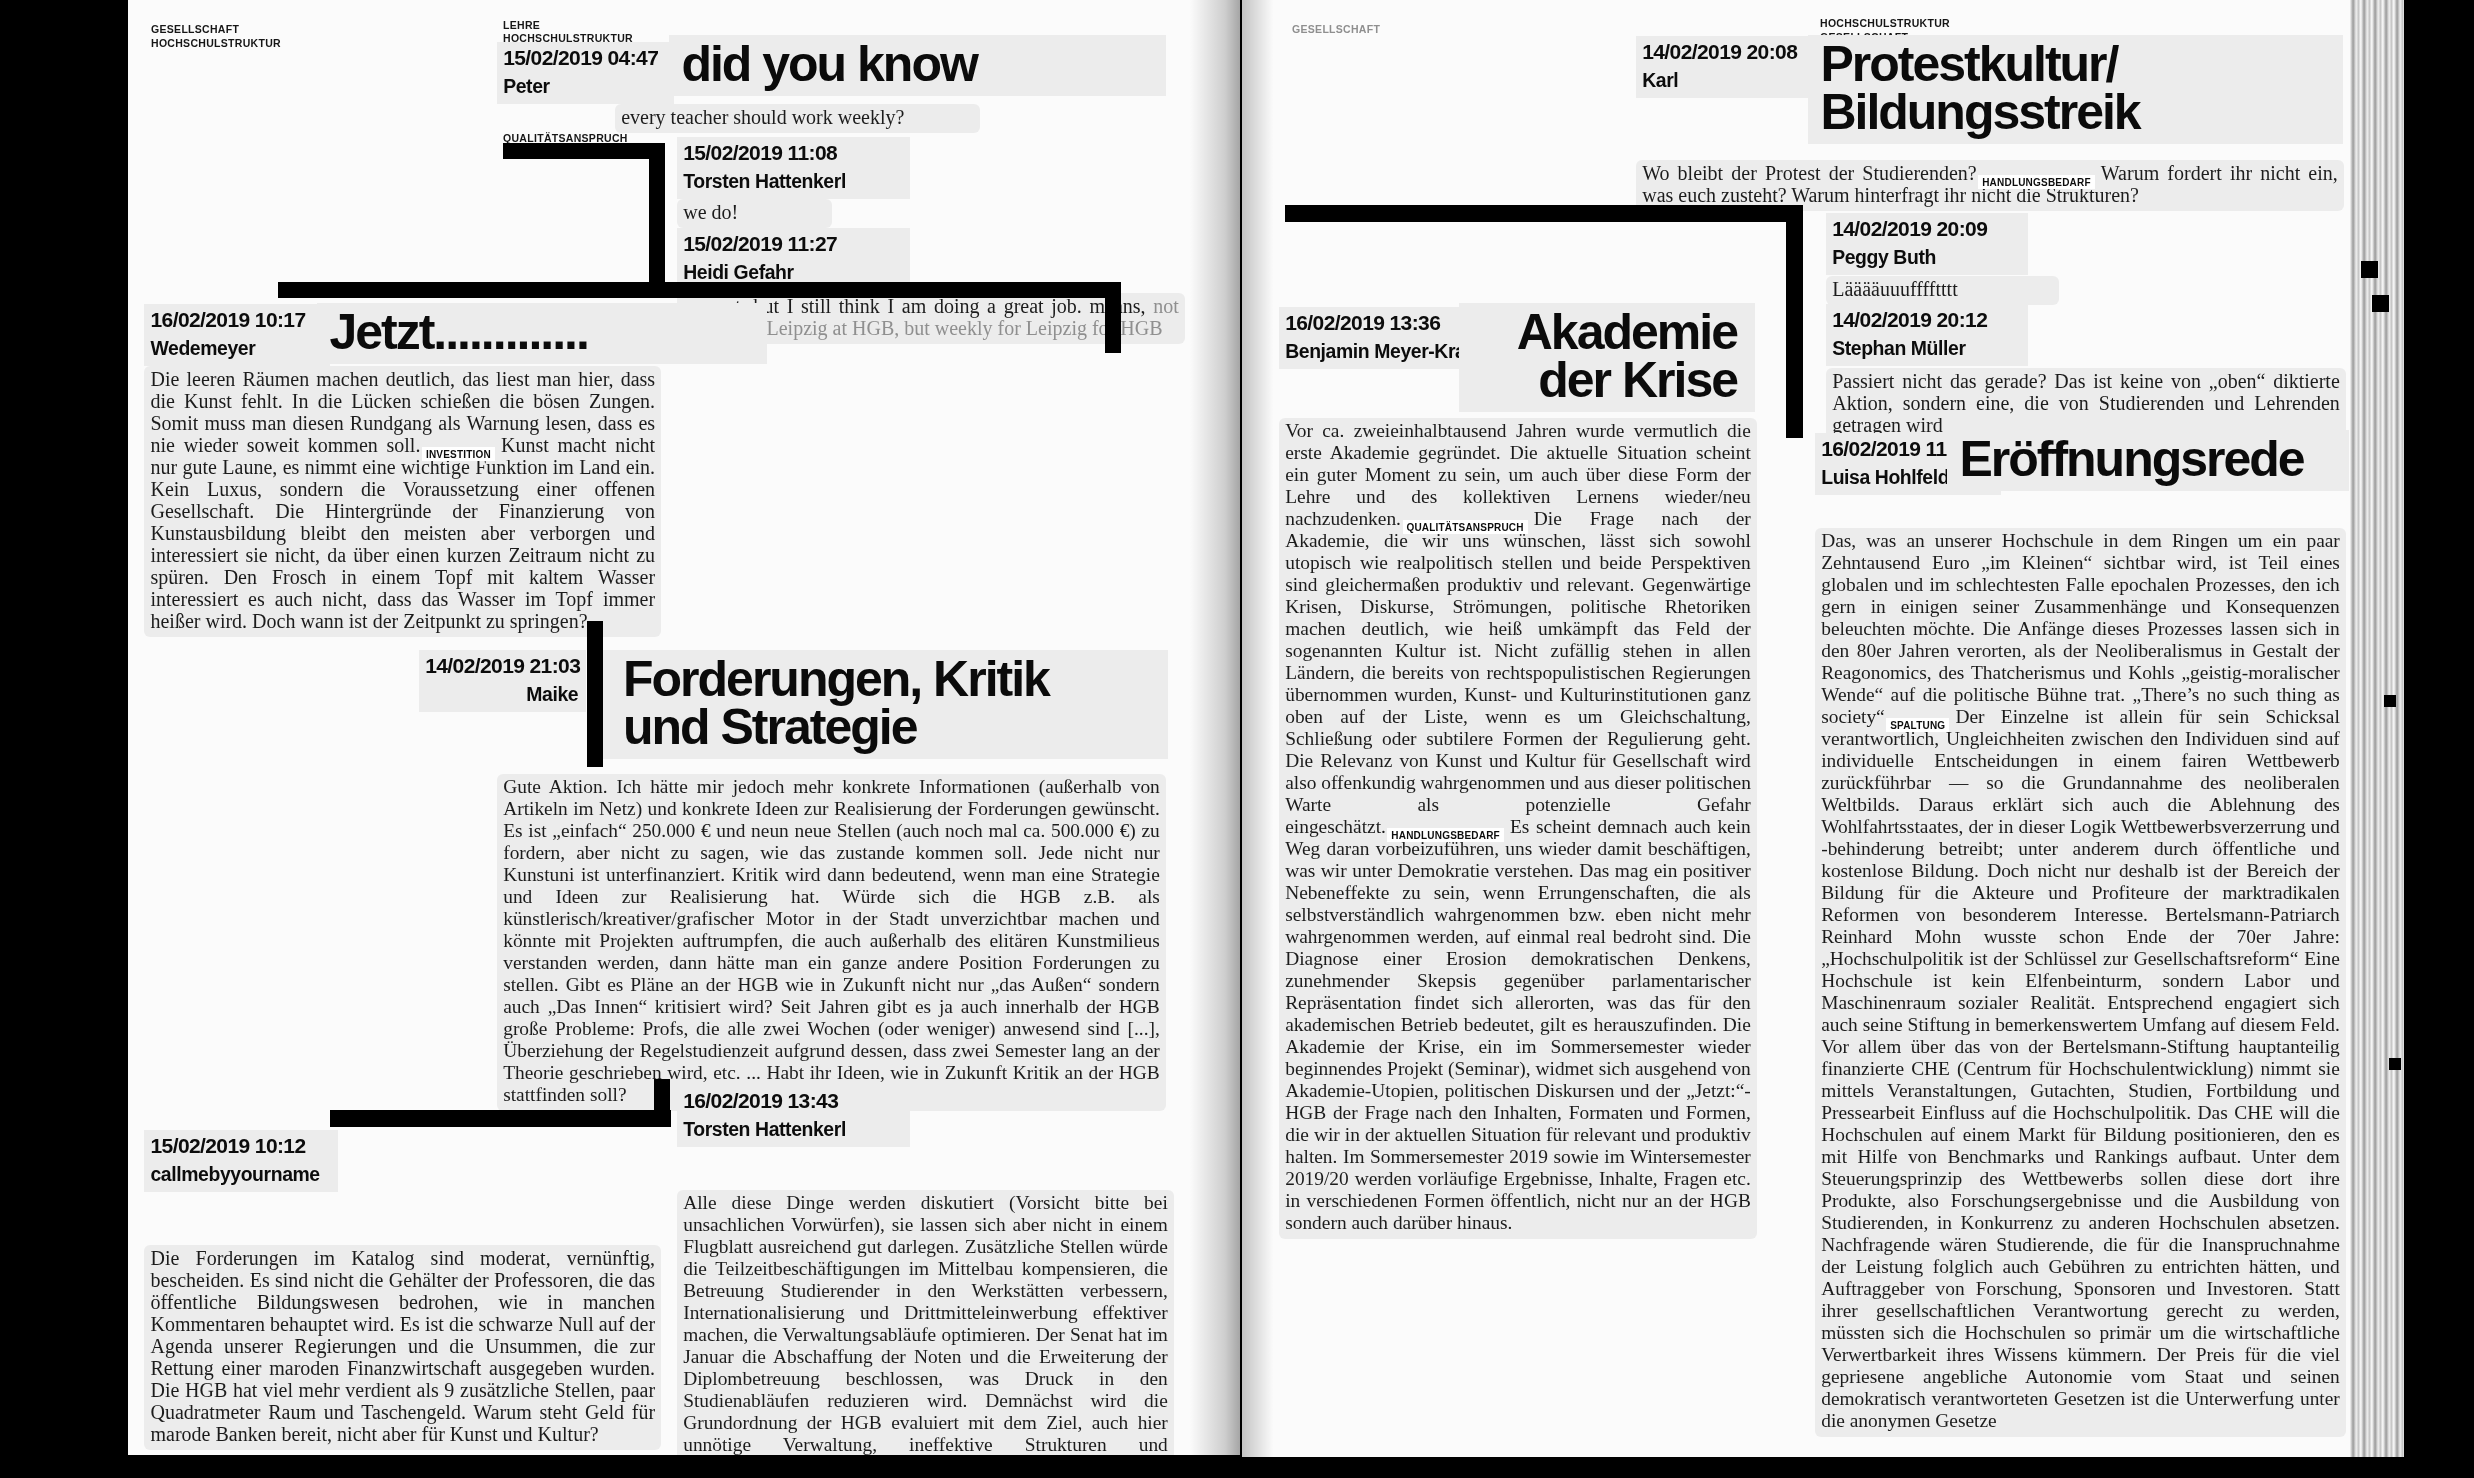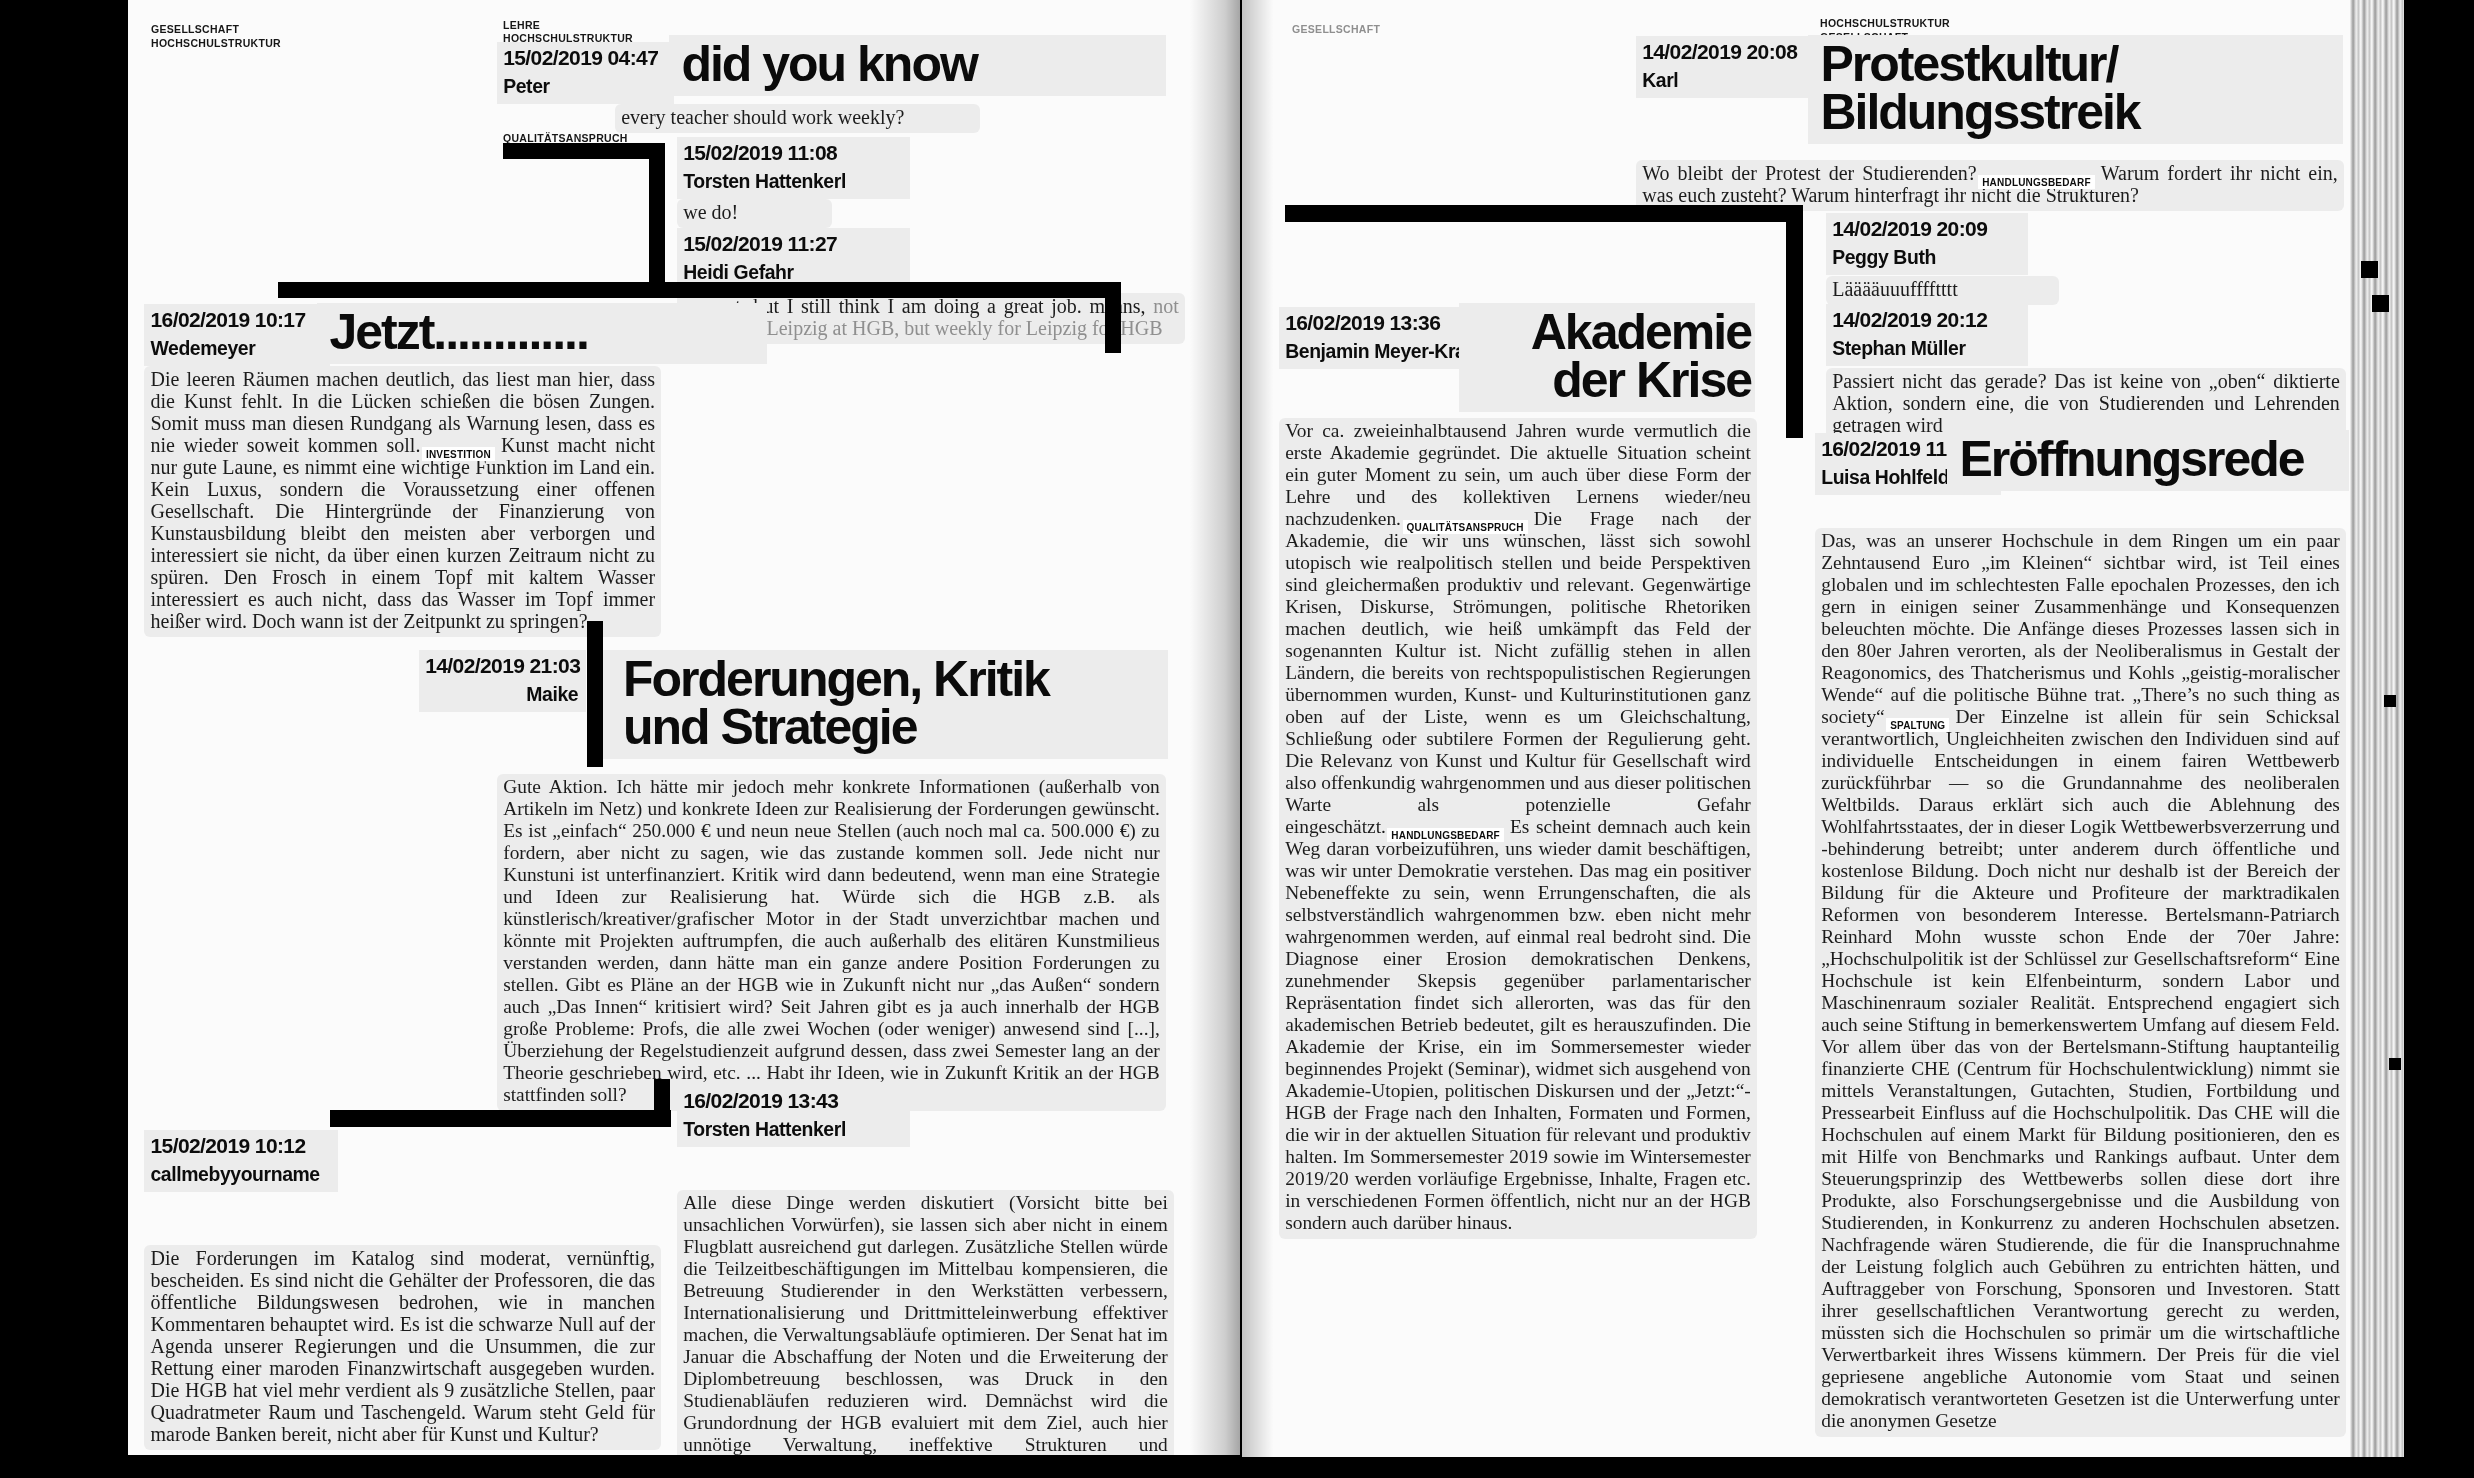--- a/index.html
+++ b/index.html
@@ -17,21 +17,21 @@
   #page-right::before{content:"";position:absolute;left:0;top:0;width:37px;height:100%;
     background:linear-gradient(90deg,rgba(0,0,0,0.22) 0%,rgba(0,0,0,0) 85%);z-index:5;}
   .abs{position:absolute;}
   .tag{font:700 10.5px/1.3 "Liberation Sans",sans-serif;letter-spacing:0.3px;color:var(--ink);white-space:nowrap;}
   .tag.soft{color:var(--ink_soft);}
   .meta{background:var(--block_bg);padding:3.9px 12.4px 6.2px 6.2px;display:inline-block;}
   .meta .d{font:700 21px/1.12 "Liberation Sans",sans-serif;letter-spacing:-0.6px;color:#0c0c0c;white-space:nowrap;}
   .meta .n{font:700 19.4px/1.12 "Liberation Sans",sans-serif;letter-spacing:-0.4px;color:#0c0c0c;margin-top:7px;white-space:nowrap;}
   .hl{font:700 50px/0.97 "Liberation Sans",sans-serif;letter-spacing:-2px;color:#0b0b0b;
       background:var(--block_bg);padding:4.7px 7.8px 7.8px 12.4px;}
-  .hl.right{text-align:right;padding-right:4px;}
+  .hl.right{text-align:right;padding-right:18px;}
   .serif{font:400 20px/22px "Liberation Serif",serif;color:#1c1c1c;text-align:justify;
       background:var(--block_bg);padding:2.3px 6.2px 4.7px 6.2px;border-radius:6px;}
   .serif.small{font-size:19.4px;}
   .serif .soft{color:var(--ink_soft);}
   .inline-tag{font:700 10px/1 "Liberation Sans",sans-serif;letter-spacing:0.2px;color:#0c0c0c;
       background:#ffffff;padding:1.6px 3.9px;position:relative;top:5.4px;margin:0 6.2px 0 1.6px;white-space:nowrap;}
   .bar{position:absolute;background:var(--bar);z-index:6;}
   #fore-edge{position:absolute;left:2350px;top:0;width:54px;height:1457px;
       background:repeating-linear-gradient(90deg,#f6f6f6 0px,#9a9a9a 3.1px,#efefef 6.2px,#c7c7c7 8.5px,#ffffff 11px);}
   .edge-mark{position:absolute;background:#000;}

